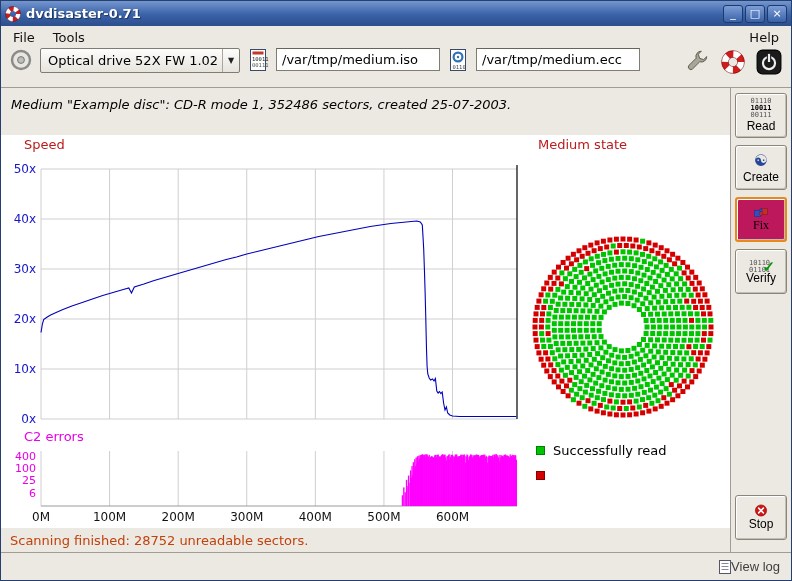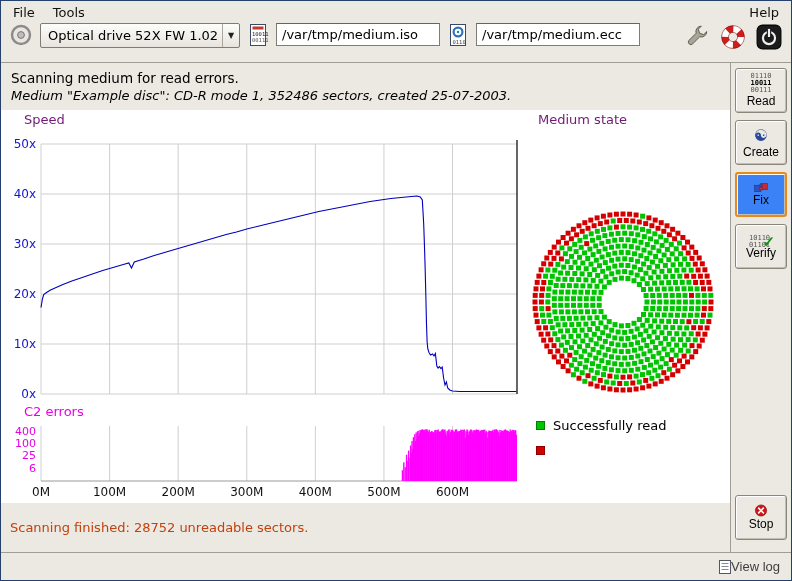--- a/index.html
+++ b/index.html
@@ -31,50 +31,63 @@
   .status-line1{font-size:13.5px;color:#000;}
   .status-line2{font-size:13px;font-style:italic;color:#000;margin-top:2px;}
 
   
   .content-row{flex:1;display:flex;min-height:0;}
   .left-pane{width:729px;display:flex;flex-direction:column;}
   .main-area{height:393px;flex:0 0 393px;background:#fff;position:relative;}
   .status-line-row{flex:1;display:flex;align-items:center;padding-left:9px;font-size:13px;color:#c2410c;}
 
   .main-label{position:absolute;font-size:13px;}
-  .lbl-blue{color:#701a75;}
+  .lbl-blue{color:#b91c1c;}
   .lbl-magenta{color:#e800e8;}
   .legend{position:absolute;left:535px;top:303px;}
   .legend-row{display:flex;align-items:center;height:25px;gap:8px;}
   .swatch{width:9px;height:9px;border:1px solid rgba(0,0,0,.35);}
   .legend-text{font-size:13px;color:#000;}
 
   
   .sidebar{flex:1;border-left:1px solid #a19d95;display:flex;flex-direction:column;align-items:center;padding-top:5px;gap:7px;}
   .side-btn{width:52px;height:45px;background:#ece9e2;border:1px solid #82началь;}
   .side-btn{border:1px solid #8a867c;border-radius:3px;box-shadow:inset 1px 1px 0 #fff,inset -1px -1px 0 #c2beb4;display:flex;flex-direction:column;align-items:center;justify-content:center;font-size:12px;color:#000;padding:8px;}
   .side-btn .cap{line-height:13px;margin-top:1px;}
-  .side-btn.fix-active{border:2px solid #e8891c;background:#3b82f6;}
+  .side-btn.fix-active{border:2px solid #e8891c;background:#be185d;font-family:Liberation Serif, serif;}
   .stop-btn{margin-top:auto;margin-bottom:12px;}
   .bin{font-family:"DejaVu Sans Mono",monospace;font-size:7px;line-height:7px;color:#555;}
   .bin.bold{font-weight:bold;color:#000;}
   .yin{font-size:16px;line-height:18px;color:#27479a;}
   .verify-ico{position:relative;width:24px;height:18px;}
   .verify-ico .vb{position:absolute;left:0;top:2px;}
   .verify-ico .chk{position:absolute;right:-2px;top:0px;color:#089408;font-weight:bold;font-size:15px;}
 
   
   .footer{flex:0 0 28px;border-top:1px solid #a19d95;display:flex;align-items:center;justify-content:flex-end;padding:0 7px;gap:5px;}
   .viewlog{display:flex;align-items:center;padding:2px 4px;font-size:13px;color:#404040;background:transparent;border:none;}
 </style>
 </head>
 <body>
 
 <div class="window">
 
+  <div class="titlebar">
+    <svg width="16" height="16" viewBox="0 0 16 16">
+      <circle cx="8" cy="8" r="5.4" fill="none" stroke="#c81e1e" stroke-width="4.6"></circle>
+      <circle cx="8" cy="8" r="5.4" fill="none" stroke="#ffffff" stroke-width="4.6" stroke-dasharray="4.25 4.25"></circle>
+      <circle cx="8" cy="8" r="7.6" fill="none" stroke="rgba(20,40,80,.55)" stroke-width="0.8"></circle>
+    </svg>
+    <span class="title-text">dvdisaster-0.71</span>
+    <span class="tb-btns">
+      <span class="tb-btn">_</span>
+      <span class="tb-btn">□</span>
+      <span class="tb-btn">×</span>
+    </span>
+  </div>
 
   <div class="menubar">
     <span class="menu-item">File</span>
     <span class="menu-item">Tools</span>
     <span class="menu-item right">Help</span>
   </div>
 
   <div class="toolbar">
     <svg width="24" height="24" viewBox="0 0 24 24">
       <circle cx="12" cy="12" r="9" fill="#e9e6df" stroke="#8a8a8a" stroke-width="2.4"></circle>
@@ -123,21 +136,20 @@
           <line x1="12" y1="4.5" x2="12" y2="12" stroke="#eee" stroke-width="2"></line>
         </svg>
       </button>
     </span>
   </div>
 
   <div class="content-row">
     <div class="left-pane">
 
       <div class="status-area">
-        <div class="status-line1">Scanning medium for read errors.</div>
         <div class="status-line2">Medium "Example disc": CD-R mode 1, 352486 sectors, created 25-07-2003.</div>
       </div>
 
       <div class="main-area">
         <svg id="chart-svg" width="729" height="393" viewBox="0 0 729 393">
             <line x1="40" y1="284" x2="516" y2="284" stroke="#cfcfcf" stroke-width="1"></line>
             <text x="35" y="288" fill="#1515cc" font-size="12" text-anchor="end" font-family="DejaVu Sans, sans-serif">0x</text>
             <line x1="40" y1="234" x2="516" y2="234" stroke="#cfcfcf" stroke-width="1"></line>
             <text x="35" y="238" fill="#1515cc" font-size="12" text-anchor="end" font-family="DejaVu Sans, sans-serif">10x</text>
             <line x1="40" y1="184" x2="516" y2="184" stroke="#cfcfcf" stroke-width="1"></line>

